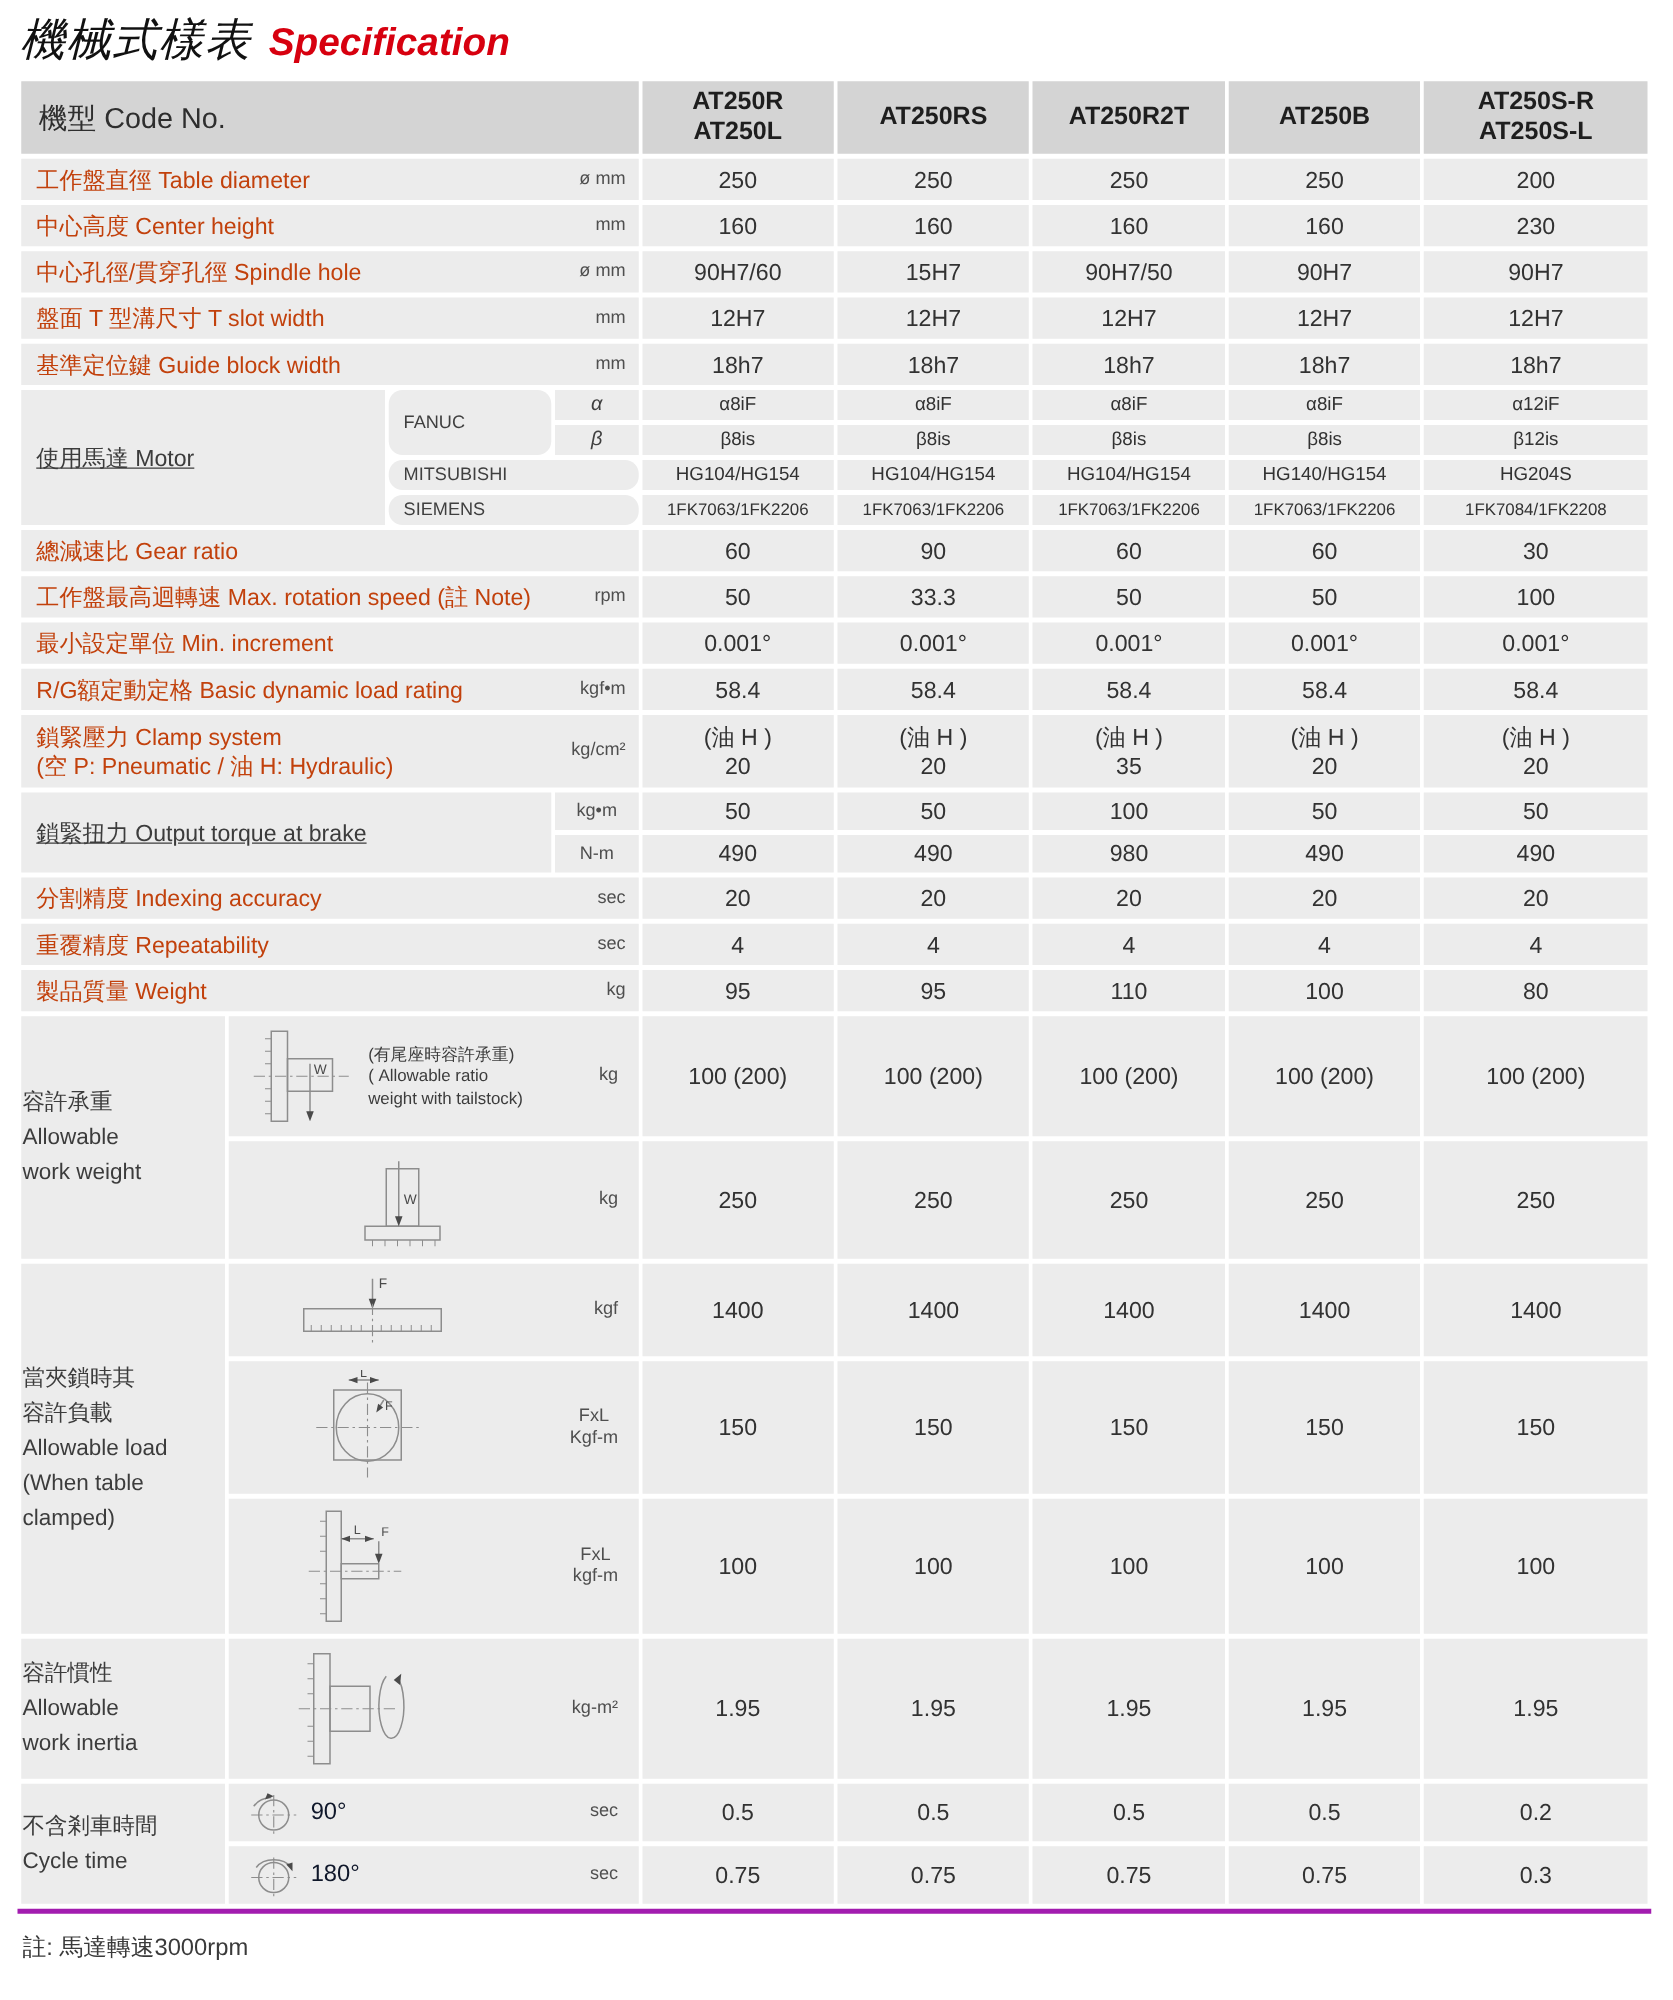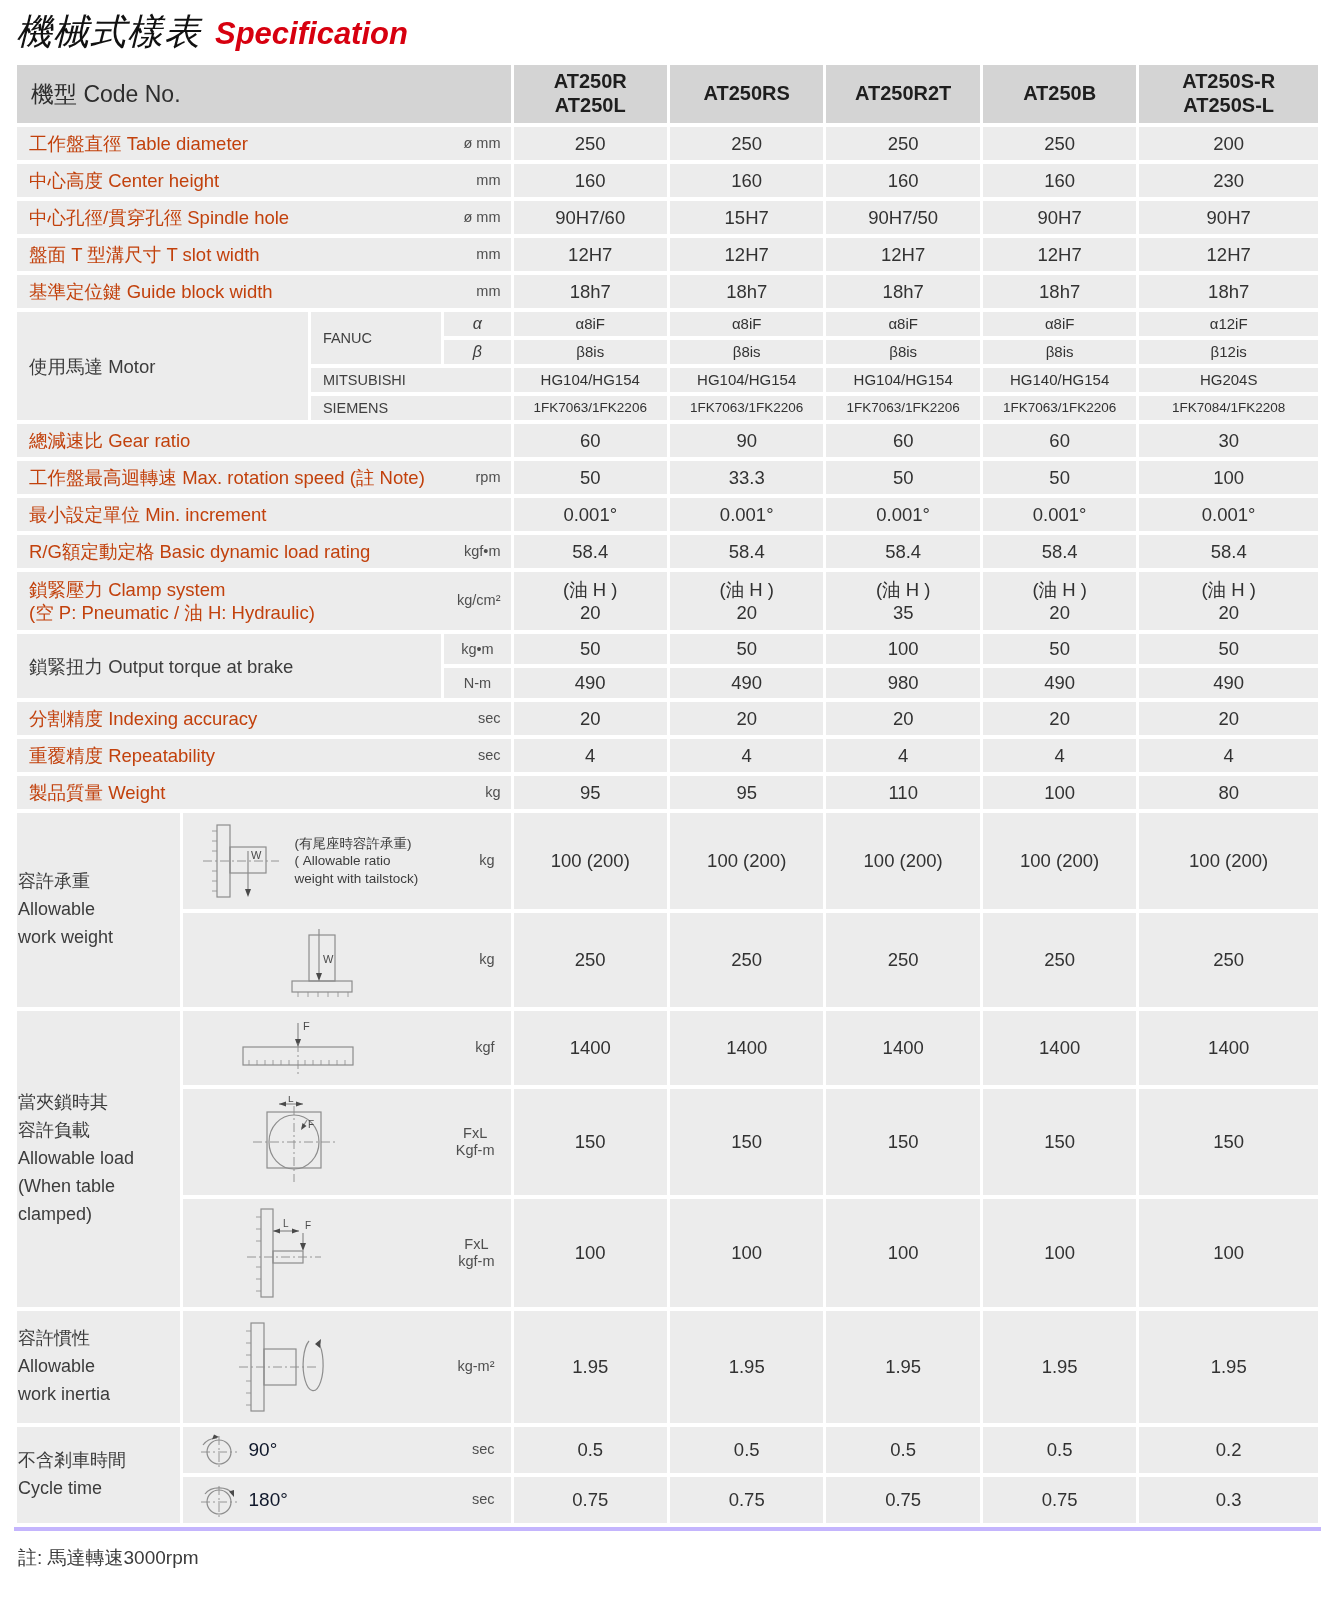--- a/index.html
+++ b/index.html
@@ -5,21 +5,21 @@
   html,body{margin:0;padding:0;background:#ffffff;}
   body{width:1338px;font-family:"Liberation Sans","DejaVu Sans",sans-serif;color:#3c3c3c;}
   .page{width:1338px;min-height:1600px;position:relative;}
 
   
   .title{margin:8px 0 4px 16px;display:flex;align-items:baseline;gap:14px;}
   .t-zh{font-size:36px;font-weight:normal;color:#111;font-style:italic;letter-spacing:1px;}
   .t-en{font-size:31px;font-weight:bold;font-style:italic;color:#d7000f;}
 
   
-  .tbl-wrap{margin-left:14px;width:1307px;border-bottom:4px solid #c4b5fd;}
+  .tbl-wrap{margin-left:14px;width:1307px;border-bottom:4px solid #a21caf;}
   table.spec{border-collapse:separate;border-spacing:3px 4px;table-layout:fixed;width:1307px;}
   td{background:#ececec;vertical-align:middle;overflow:hidden;}
   tr.hdr td{background:#d4d4d4;}
   td.h-label{font-size:23px;color:#2e2e2e;padding-left:14px;}
   td.h-model{font-size:20px;font-weight:bold;color:#1e1e1e;text-align:center;white-space:pre-line;line-height:1.18;}
   tr.hdr td{height:56px;}
   tr.r34 td{height:31px;}
   tr.rm td{height:22px;}
   tr.rc td{height:56px;}
   tr.rt td{height:28px;}
@@ -28,23 +28,23 @@
   tr.rl1 td{height:66px;}
   tr.rl2 td{height:98px;}
   tr.rl3 td{height:100px;}
   tr.rin td{height:104px;}
   tr.rcy td{height:38px;}
 
   td.lab{padding:0 10px 0 12px;}
   .lab-flex{display:flex;align-items:center;justify-content:space-between;gap:6px;}
   .lab-t{font-size:18.5px;color:#c2410c;white-space:pre-line;line-height:1.25;}
   .unit{font-size:14.5px;color:#4f4f4f;white-space:pre-line;text-align:center;line-height:1.2;flex:none;}
-  td.lab-plain{font-size:18.5px;color:#3c3c3c;padding-left:12px;}
+  td.lab-plain{font-size:18.5px;color:#3c3c3c;padding-left:12px;text-decoration:underline;}
   td.lab-multi{font-size:18px;color:#3c3c3c;white-space:pre-line;line-height:1.55;}
-  td.brand{font-size:14.5px;color:#3f3f3f;padding-left:12px;}
+  td.brand{font-size:14.5px;color:#3f3f3f;padding-left:12px;border-radius:11px;}
   td.greek{font-size:16px;color:#3f3f3f;text-align:center;font-style:italic;}
   td.unit-cell{font-size:14.5px;color:#4f4f4f;text-align:center;}
 
   td.val{font-size:18.5px;color:#323232;text-align:center;white-space:pre-line;line-height:1.25;}
   td.vm{font-size:15px;}
   td.vs{font-size:13.5px;}
 
   td.icon-cell{padding:4px 12px 4px 0;}
   .ic-flex{display:flex;align-items:center;height:100%;}
   .icon{flex:none;display:block;line-height:0;}

